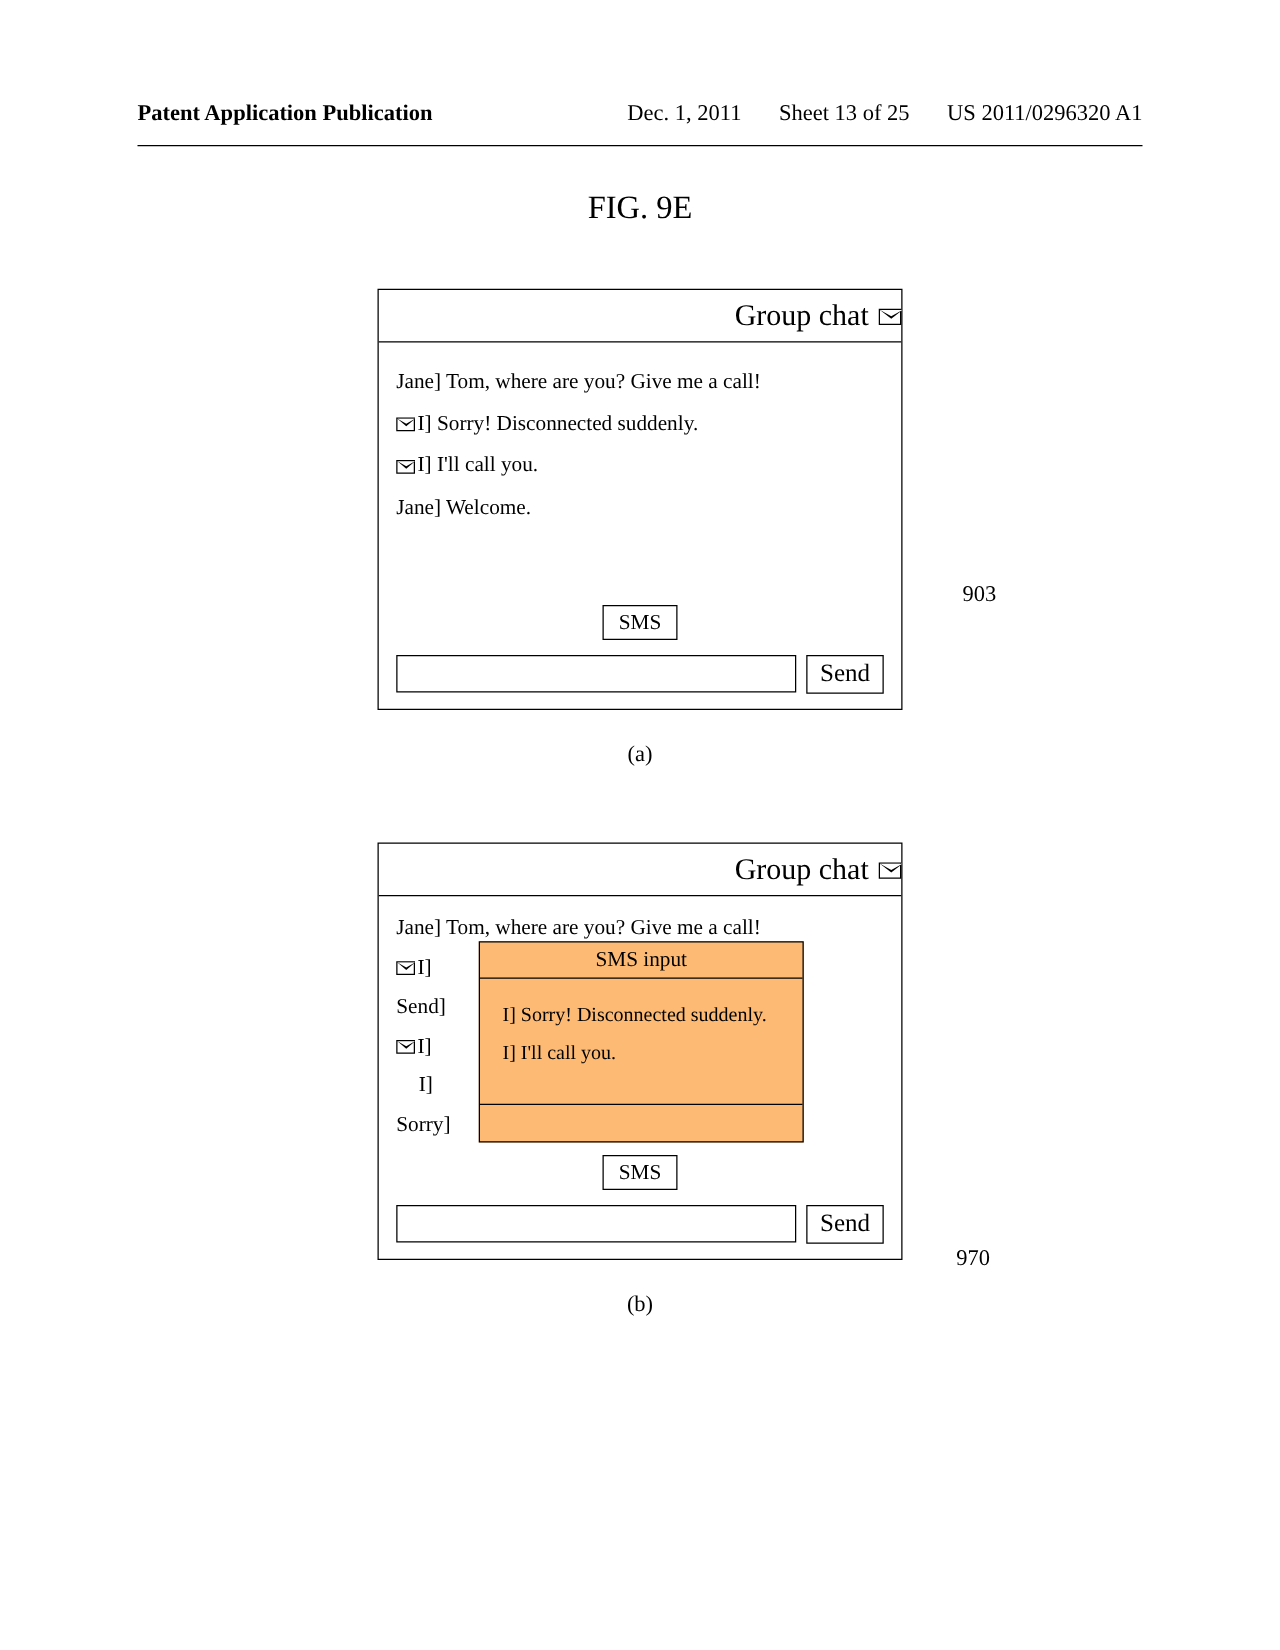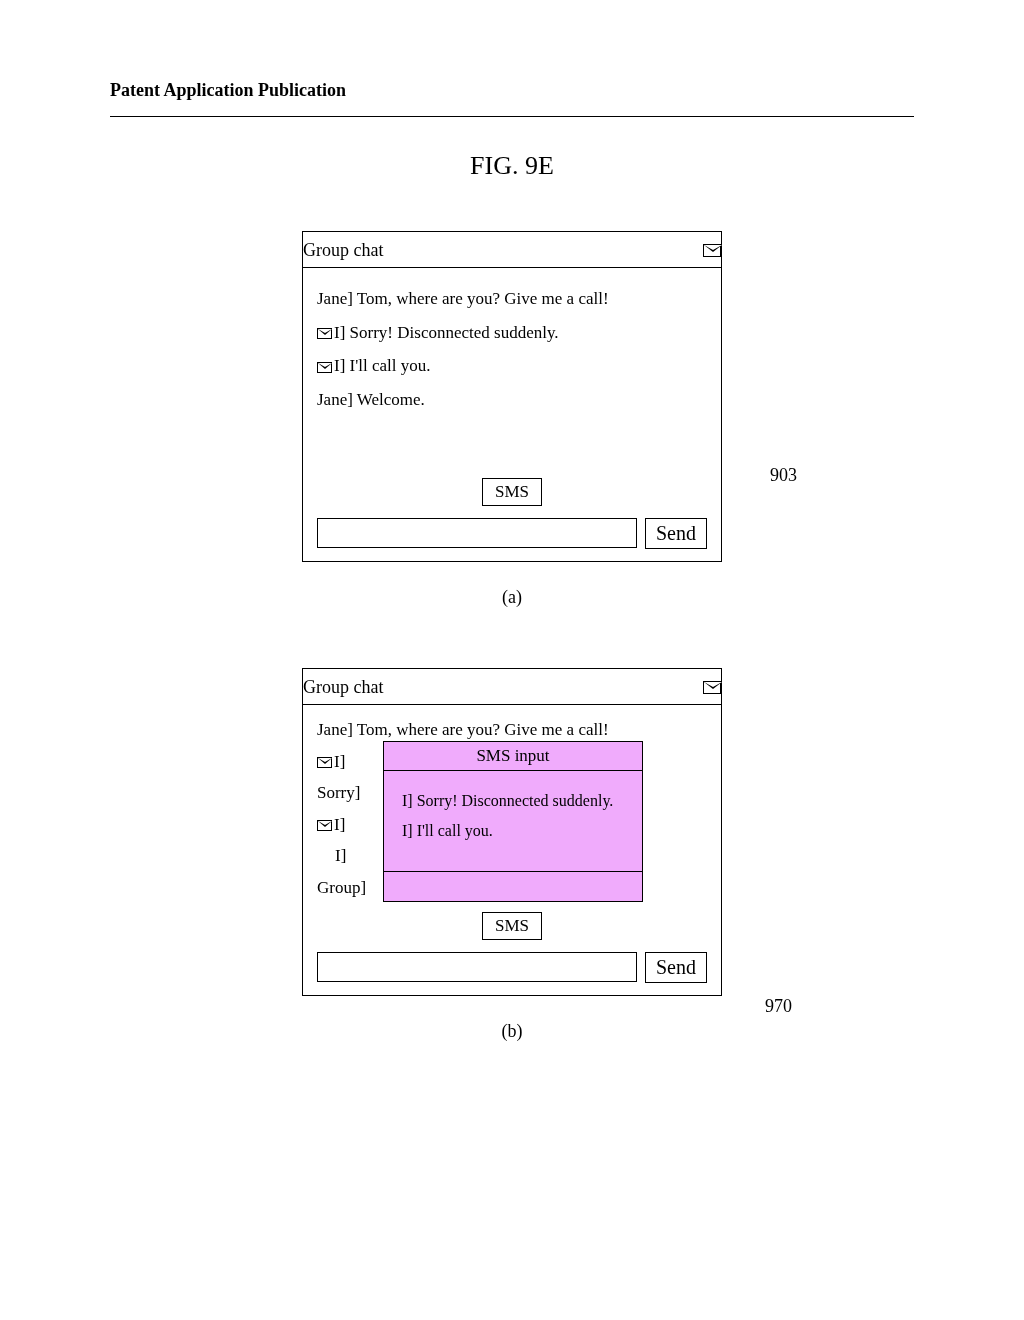--- a/index.html
+++ b/index.html
@@ -46,24 +46,24 @@
     }
     .screen {
       border: 1.5px solid black;
       width: 420px;
       background: white;
       position: relative;
     }
     .screen-title {
       text-align: center;
       padding: 8px 0 6px 0;
-      font-size: 18px;
+      font-size: 24px;
       border-bottom: 1.5px solid black;
       display: flex;
-      justify-content: space-between;
+      justify-content: flex-end;
       align-items: center;
       gap: 8px;
     }
     .envelope-icon {
       display: inline-block;
       width: 18px;
       height: 13px;
       border: 1.2px solid black;
       position: relative;
     }
@@ -193,21 +193,21 @@
     .chat-line-b {
       margin-bottom: 6px;
       line-height: 1.5;
     }
     .popup {
       position: absolute;
       top: 36px;
       left: 80px;
       width: 260px;
       border: 1.5px solid black;
-      background: #f0abfc;
+      background: #fdba74;
       z-index: 2;
     }
     .popup-title {
       text-align: center;
       padding: 4px 0;
       border-bottom: 1.5px solid black;
       font-size: 17px;
     }
     .popup-body {
       padding: 18px 18px 14px 18px;
@@ -221,20 +221,25 @@
     .popup-input {
       border-top: 1.5px solid black;
       height: 30px;
     }
   </style>
 </head>
 <body>
 
 <div class="header">
   <span class="header-left">Patent Application Publication</span>
+  <span class="header-right">
+    <span>Dec. 1, 2011</span>
+    <span>Sheet 13 of 25</span>
+    <span>US 2011/0296320 A1</span>
+  </span>
 </div>
 <hr class="hr-line">
 
 <div class="fig-title">FIG. 9E</div>
 
 <div class="screen-container">
   <div class="screen">
     <div class="screen-title">
       <span>Group chat</span>
       <span class="envelope-icon"></span>
@@ -267,30 +272,30 @@
     <div class="screen-title">
       <span>Group chat</span>
       <span class="envelope-icon"></span>
     </div>
     <div class="chat-body-b">
       <div class="chat-line-b">Jane] Tom, where are you? Give me a call!</div>
       <div class="chat-line-b">
         <span class="envelope-small"></span><span>I]</span>
       </div>
       <div class="chat-line-b">
+        <span>Send]</span>
+      </div>
+      <div class="chat-line-b">
+        <span class="envelope-small"></span><span>I]</span>
+      </div>
+      <div class="chat-line-b">
+        <span style="padding-left:18px">I]</span>
+      </div>
+      <div class="chat-line-b">
         <span>Sorry]</span>
-      </div>
-      <div class="chat-line-b">
-        <span class="envelope-small"></span><span>I]</span>
-      </div>
-      <div class="chat-line-b">
-        <span style="padding-left:18px">I]</span>
-      </div>
-      <div class="chat-line-b">
-        <span>Group]</span>
       </div>
       <div class="popup">
         <div class="popup-title">SMS input</div>
         <div class="popup-body">
           <div>I] Sorry! Disconnected suddenly.</div>
           <div>I] I'll call you.</div>
         </div>
         <div class="popup-input"></div>
       </div>
     </div>

